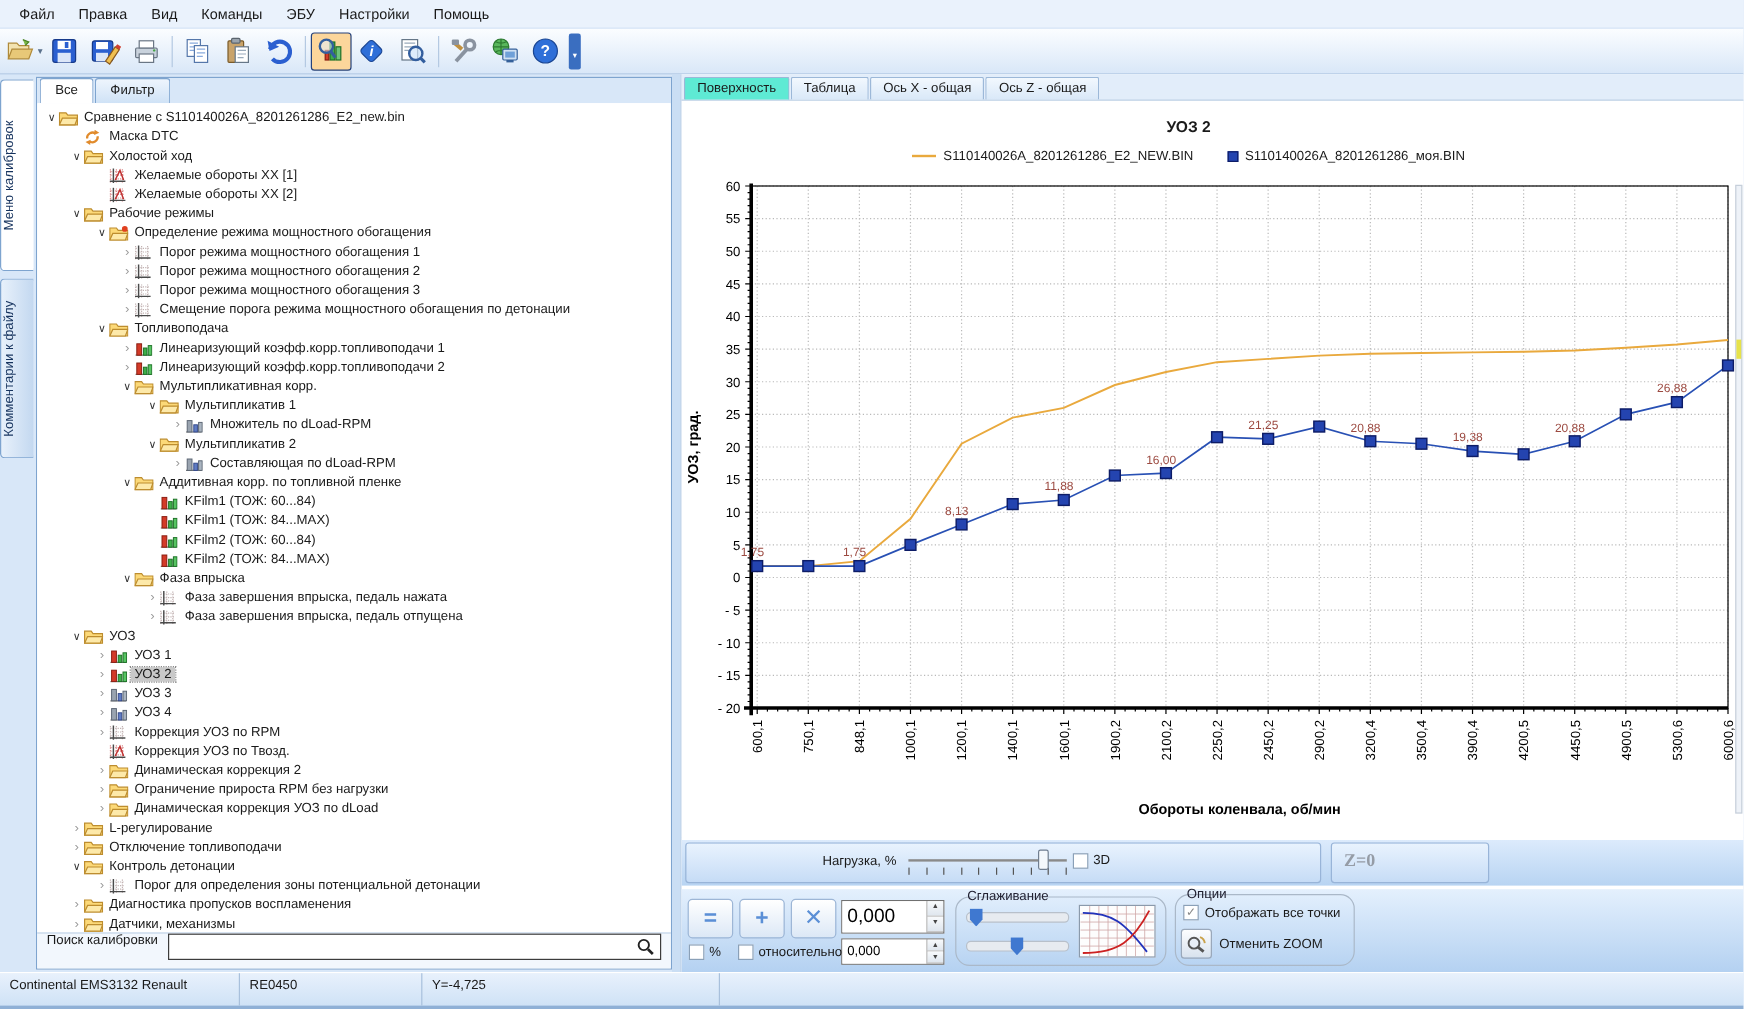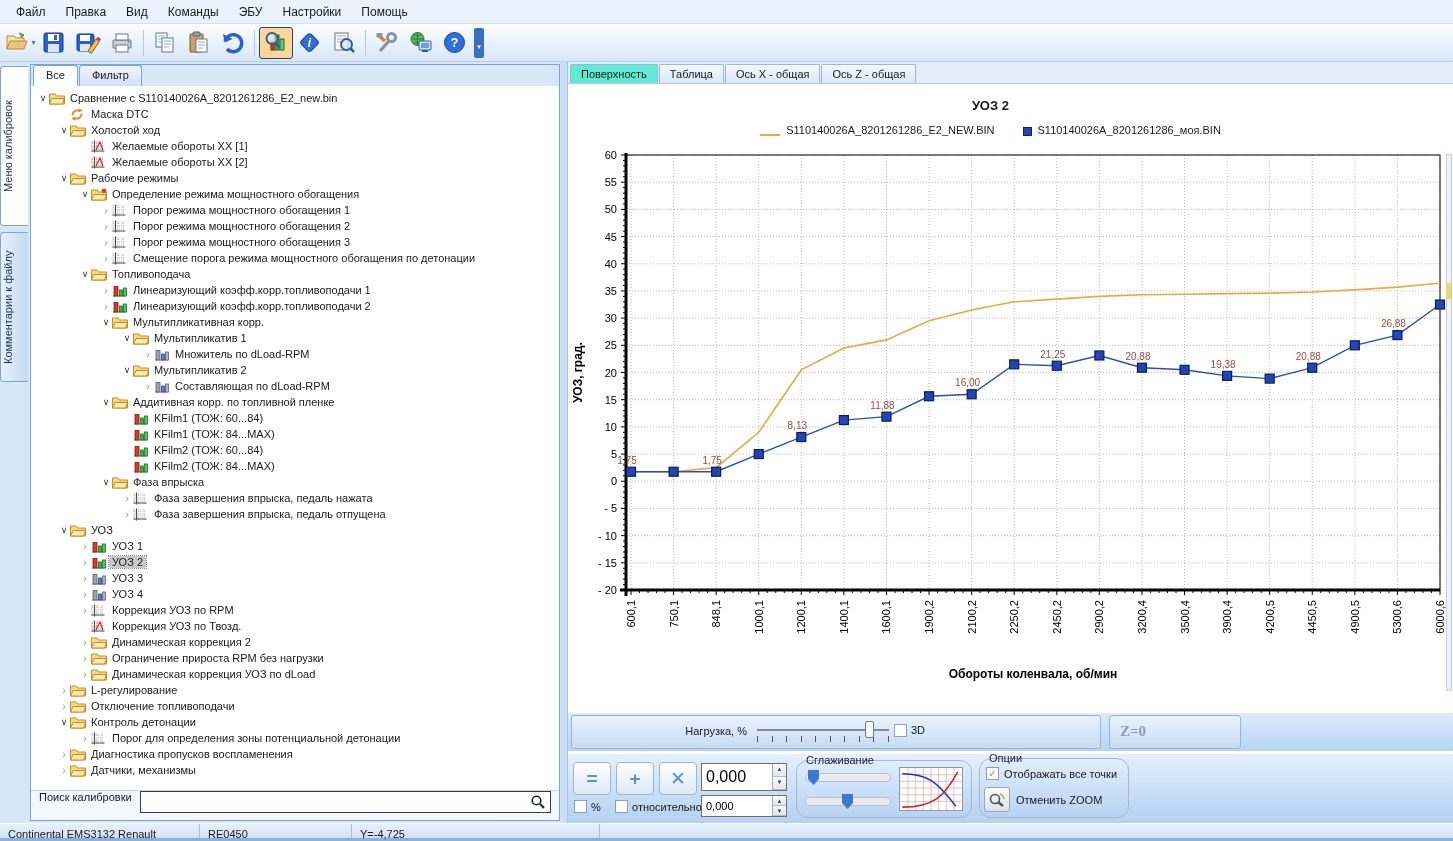--- a/index.html
+++ b/index.html
@@ -65,21 +65,21 @@
   .chart-tabs { height:22px; flex:none; display:flex; background:#e2edfa;
     border-bottom:1px solid #b6cbe2; padding-left:2px; padding-top:2px; }
   .ctab { padding:3px 10px 2px; border:1px solid #9cb8d8; border-bottom:none;
     border-radius:2px 2px 0 0; background:linear-gradient(#f2f8fe,#d9e8f8); margin-right:1px; font-size:11px; }
   .ctab.active { background:#5eead4; font-weight:normal; }
   .chart-area { flex:1; position:relative; background:#fff; min-height:0; }
   .chart-title { position:absolute; top:14px; left:0; right:40px; text-align:center;
     font-weight:bold; font-size:13px; }
   .legend { position:absolute; top:40px; left:0; right:40px; display:flex;
     justify-content:center; gap:28px; align-items:center; font-size:11px; }
-  .leg-item { display:flex; align-items:flex-end; gap:6px; }
+  .leg-item { display:flex; align-items:center; gap:6px; }
   .leg-line { width:20px; height:0; border-top:2px solid #e9a93d; }
   .leg-sq { width:9px; height:9px; background:#2444b0; border:1px solid #0d1c66; }
   #plot { position:absolute; left:0; top:58px; }
   .mini-scroll { position:absolute; right:1px; top:70px; bottom:20px; width:6px;
     background:#eef2f8; border:1px solid #c6cfda; }
   .mini-scroll i { position:absolute; left:0; right:0; top:128px; height:16px; background:#e6e24a; display:block; }
 
   
   .controls { height:112px; flex:none; background:#fff; position:relative; }
   .band { position:absolute; left:0; right:0; background:linear-gradient(#dcebfc,#b8d4f2); }
@@ -123,21 +123,21 @@
     clip-path:polygon(0 0,100% 0,100% 60%,50% 100%,0 60%); }
   .sm-chart { position:absolute; left:102px; top:6px; width:64px; height:44px; background:#fdfdfd;
     border:1px solid #8a9aac; }
   .opt-group { left:411px; top:4px; width:150px; height:60px; background:transparent; }
   .opt-check { position:absolute; left:6px; top:8px; display:flex; gap:5px; align-items:center; }
   .opt-zoom { position:absolute; left:4px; top:28px; display:flex; gap:6px; align-items:center; }
   .zoombtn { width:26px; height:25px; border:1px solid #9aa8ba; border-radius:3px;
     background:linear-gradient(#fcfdfe,#d8e2ee); display:flex; align-items:center; justify-content:center; }
 
   
-  .statusbar { height:18px; flex:none; display:flex; background:linear-gradient(#e8f1fc,#cfe2f6);
+  .statusbar { height:31px; flex:none; display:flex; background:linear-gradient(#e8f1fc,#cfe2f6);
     border-top:1px solid #fff; border-bottom:3px solid #8fb0d6; align-items:center; }
   .scell { height:100%; padding:4px 8px 0; border-right:1px solid #a8c0dc; }
   .scell:nth-child(1){ width:200px; } .scell:nth-child(2){ width:152px; } .scell:nth-child(3){ width:248px; }
   .scell.fill { flex:1; border-right:none; }
 </style>
 </head>
 <body>
 
 <div class="window">
 

